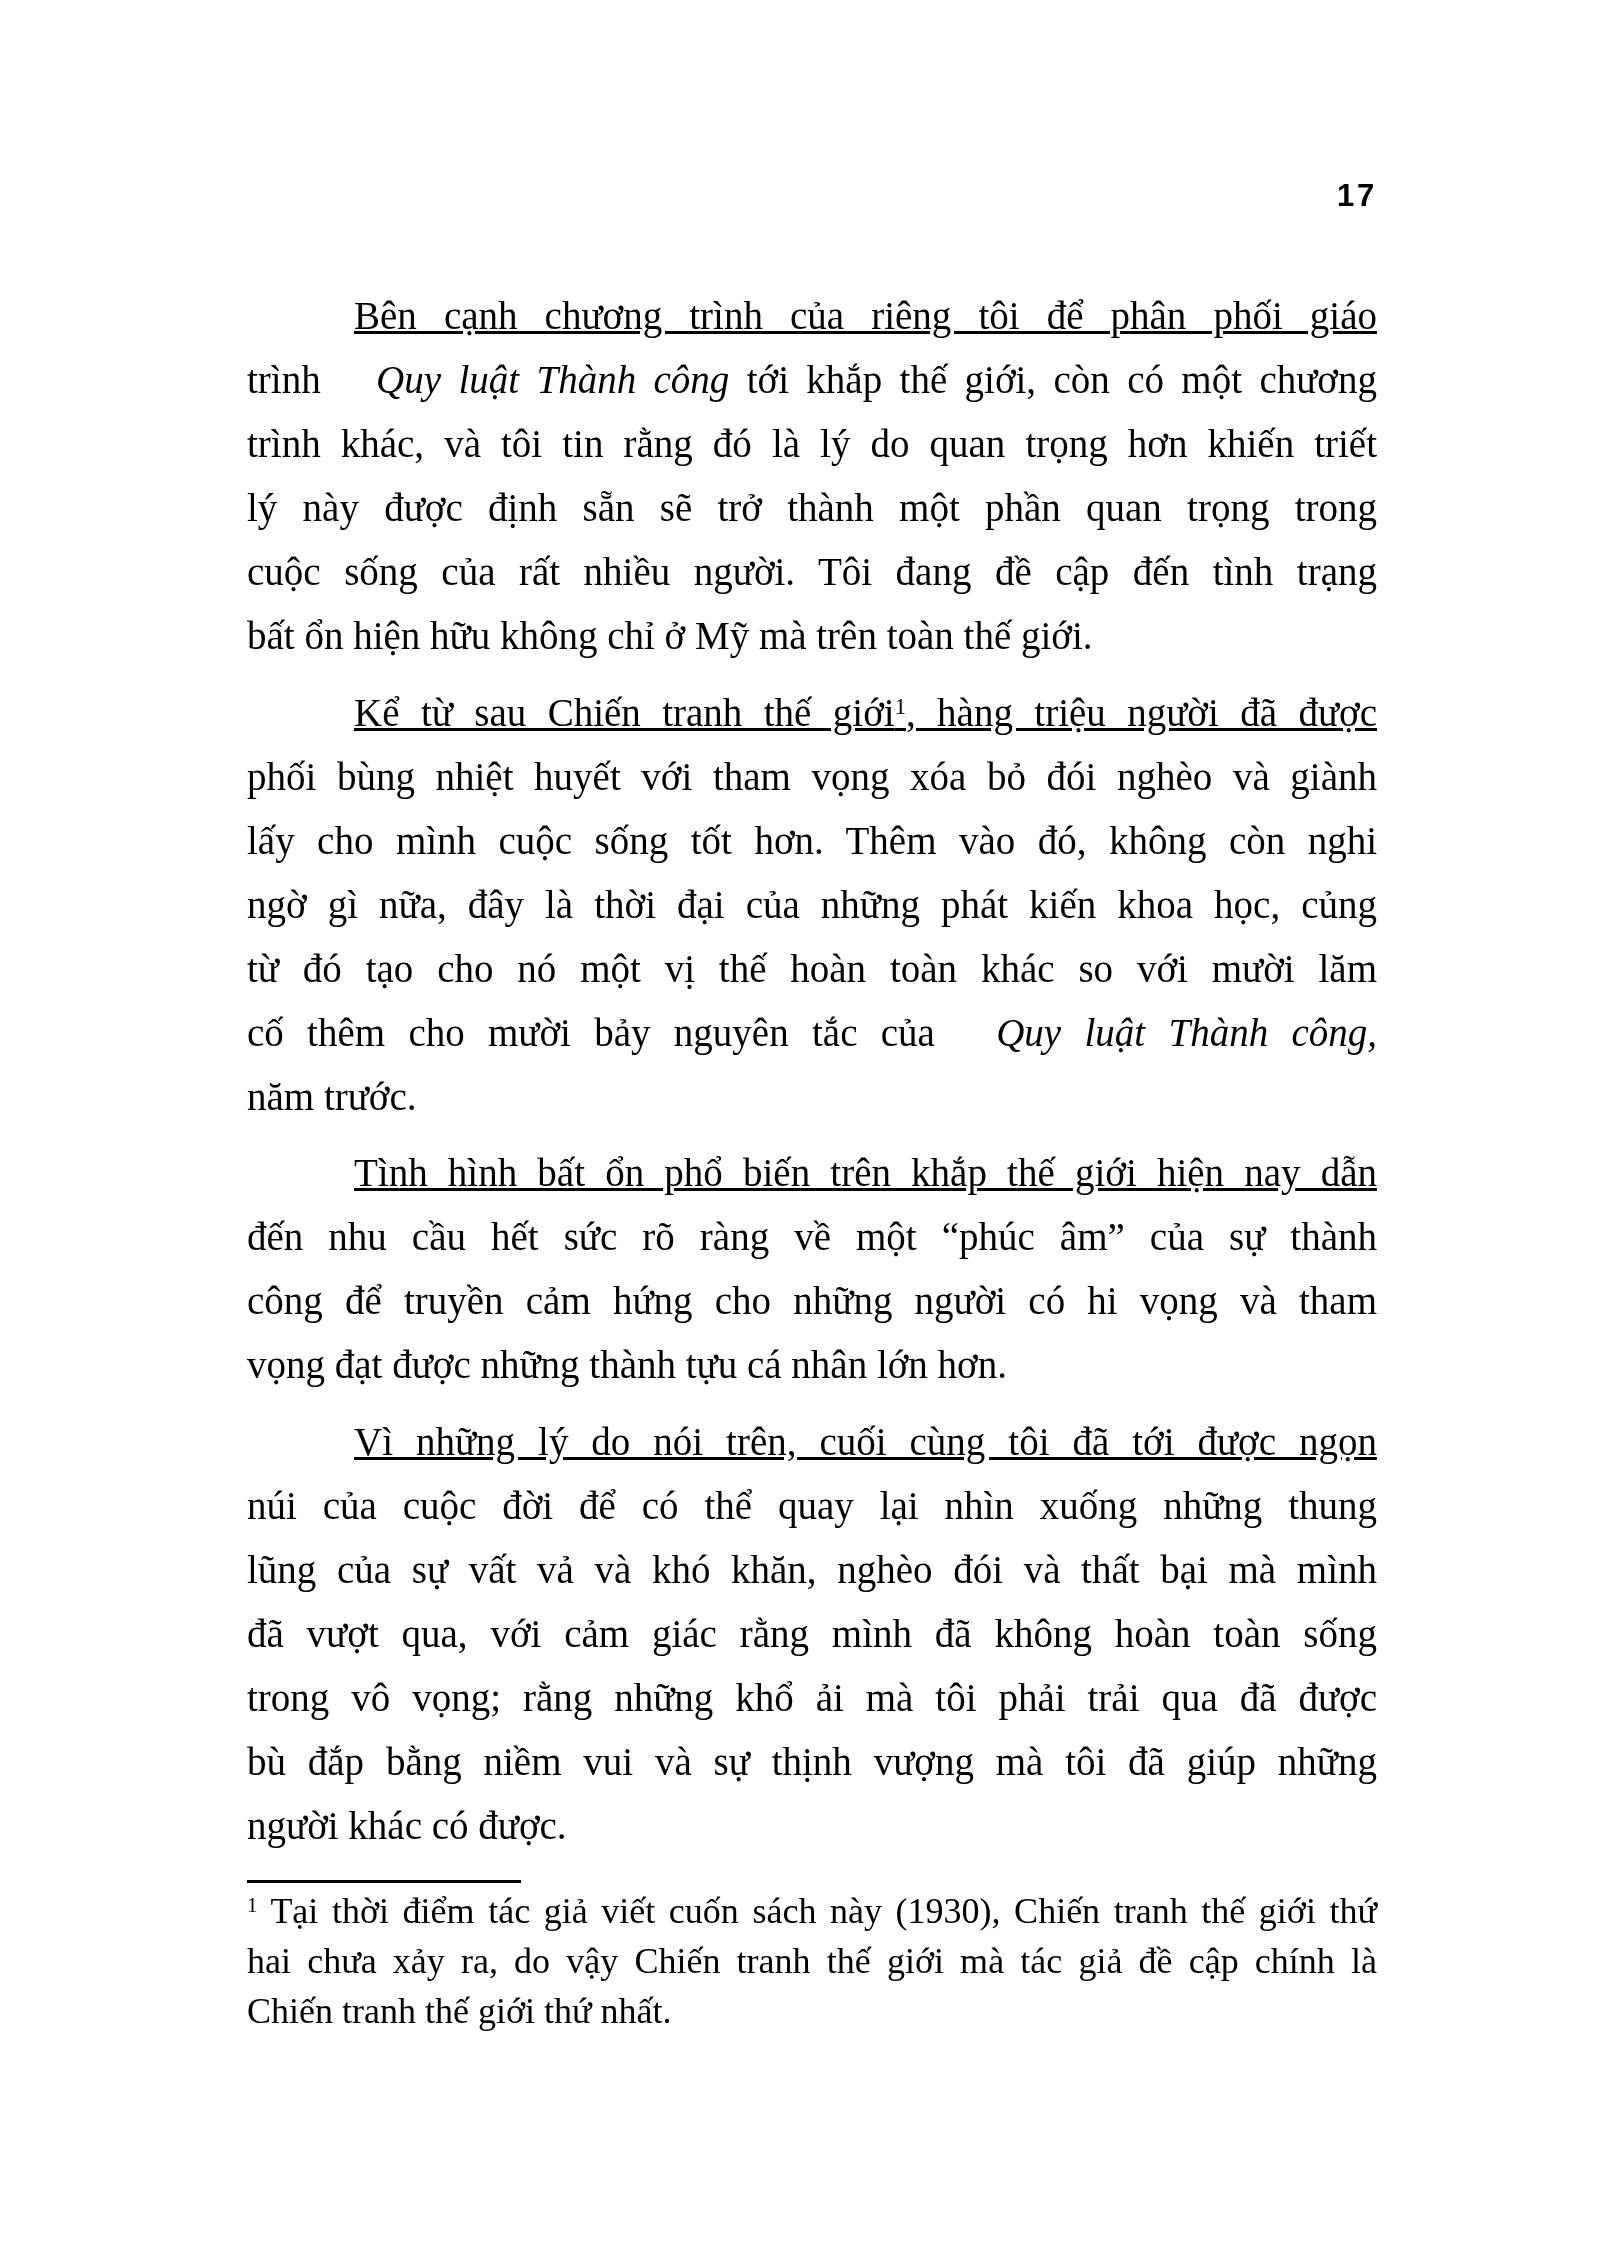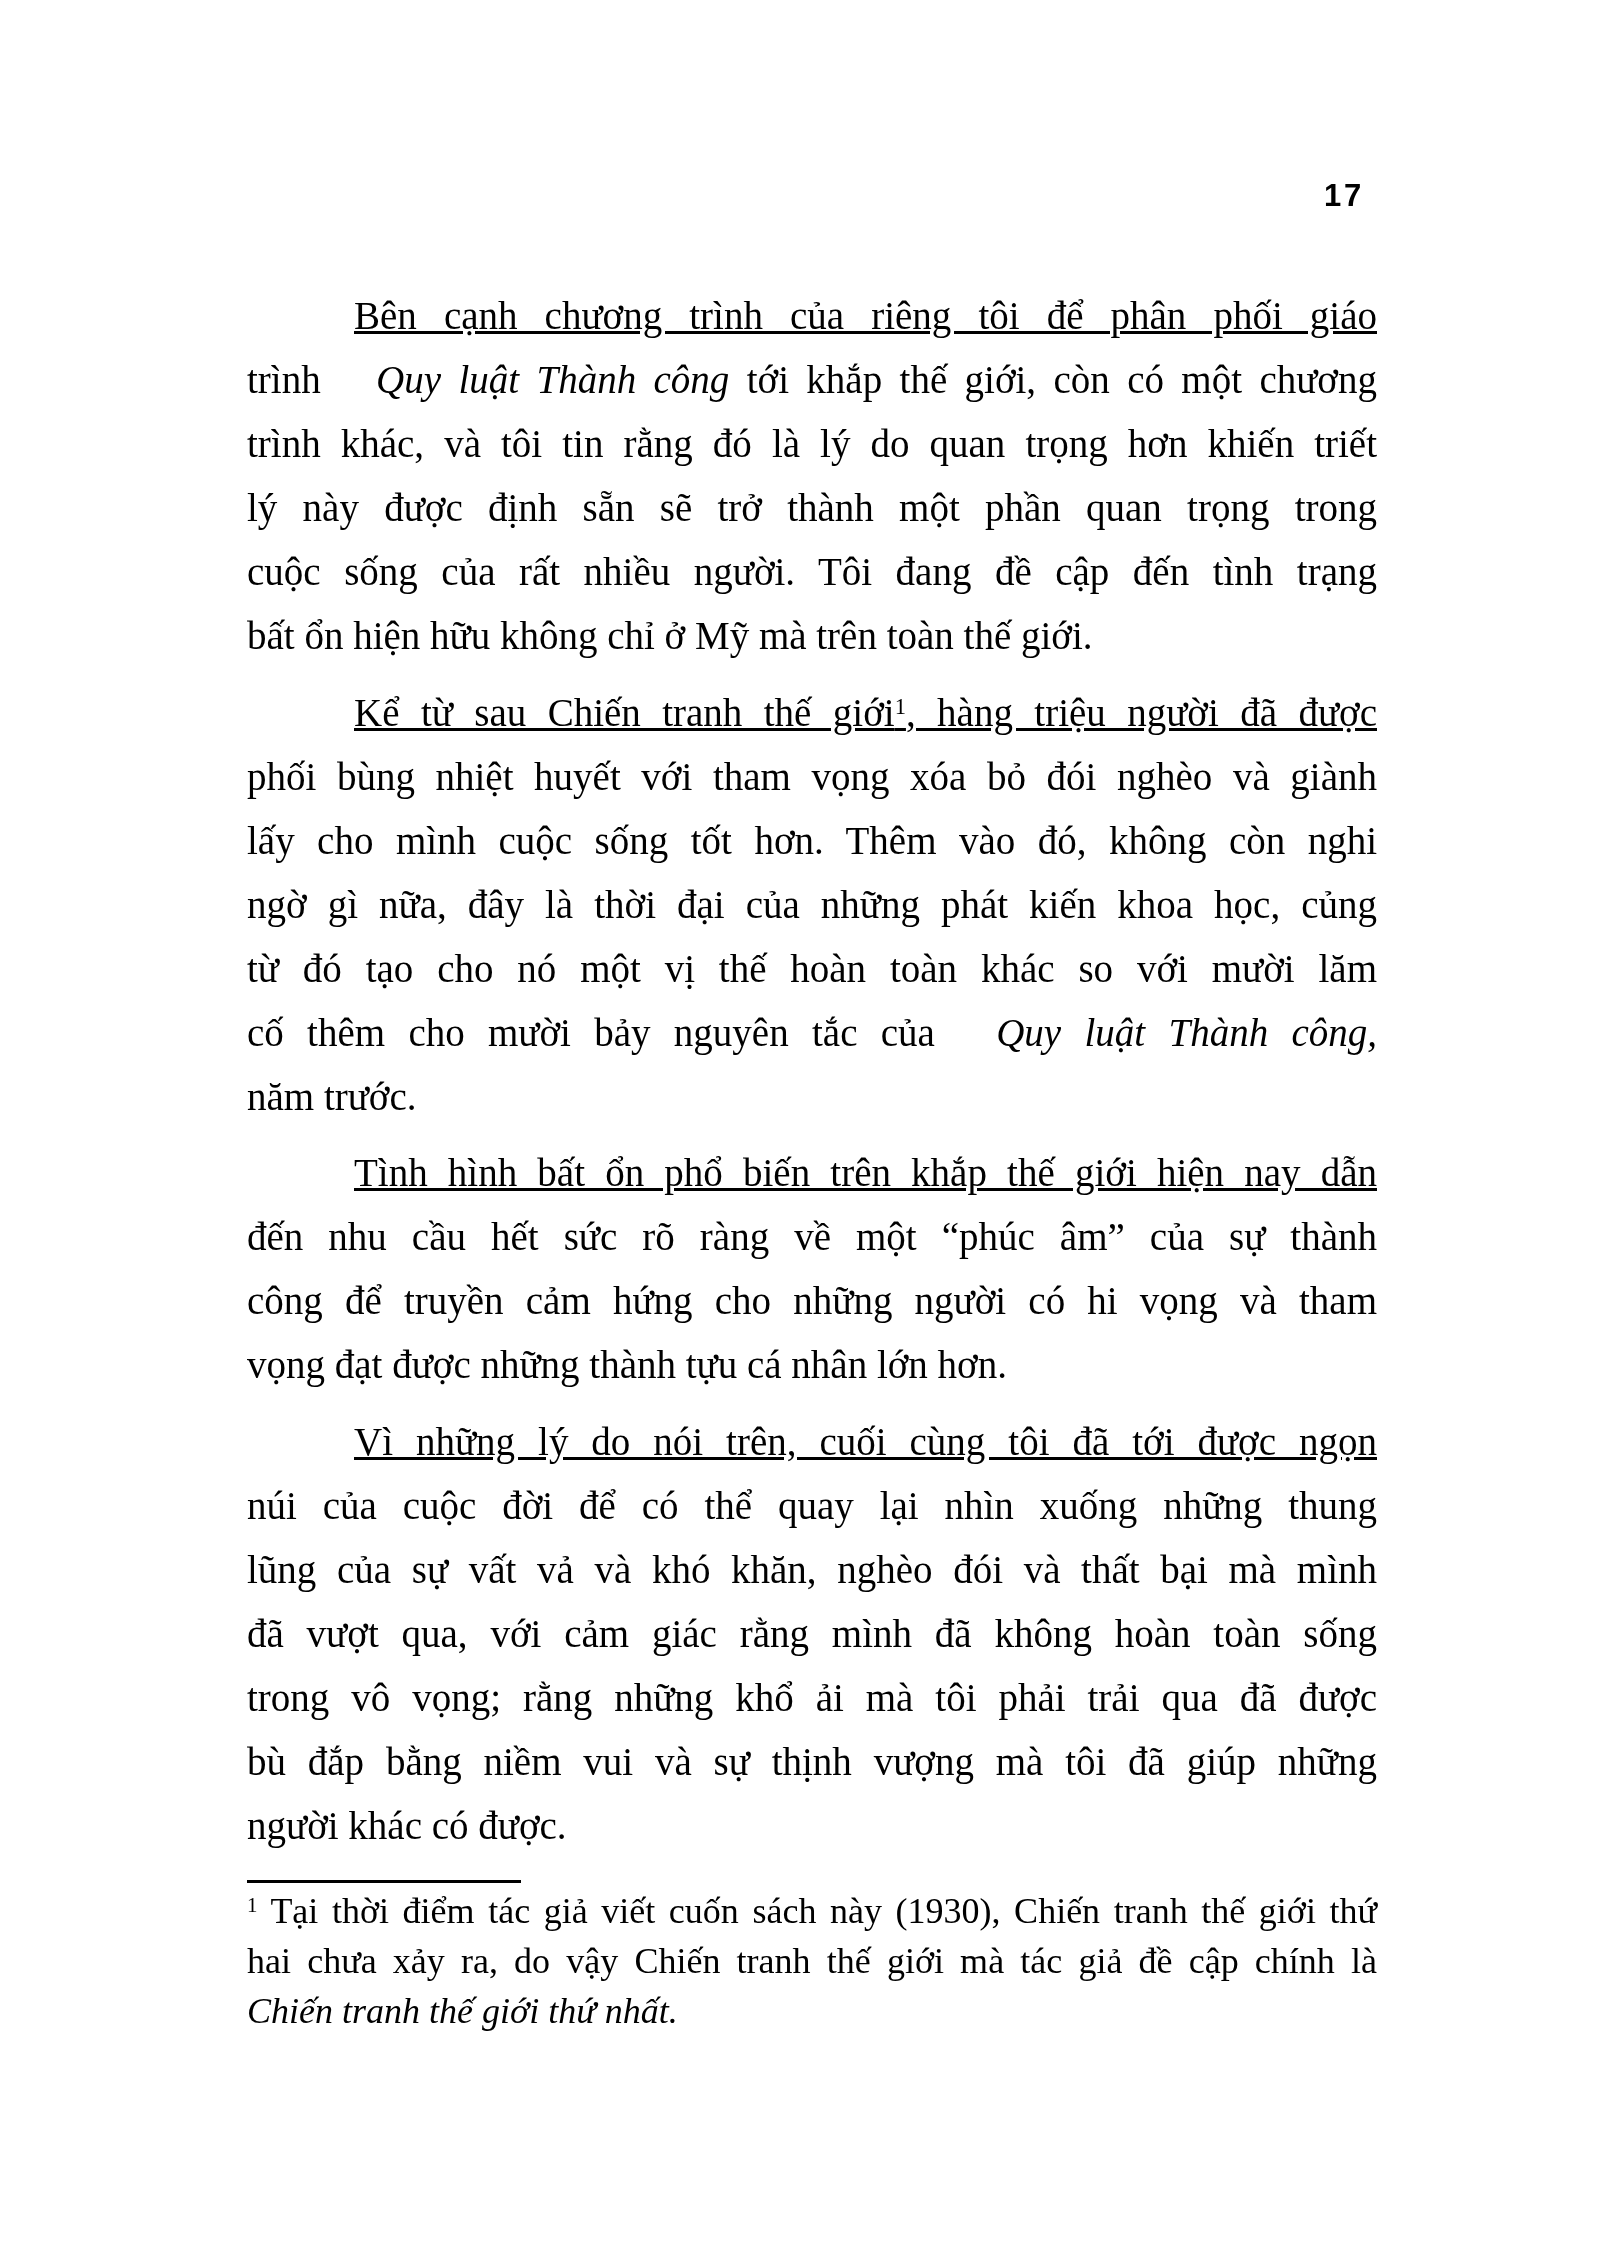--- a/index.html
+++ b/index.html
@@ -12,21 +12,21 @@
     width: 1622px;
     height: 2267px;
     background: #ffffff;
     color: #000000;
     font-family: "Liberation Serif", "DejaVu Serif", serif;
     overflow: hidden;
   }
   .page-number {
     position: absolute;
     top: 178px;
-    right: 258px;
+    right: 245px;
     font-family: "Liberation Sans", "DejaVu Sans", sans-serif;
     font-size: 31px;
     letter-spacing: 2.7px;
     font-weight: bold;
   }
   .body-text {
     position: absolute;
     left: 247px;
     top: 284px;
     width: 1130px;
@@ -66,21 +66,21 @@
   }
   .fn-line {
     height: 50px;
     line-height: 50px;
     font-size: 36px;
     text-align: justify;
     text-align-last: justify;
     text-justify: inter-word;
     box-sizing: border-box;
   }
-  .fn-line.last { text-align-last: left; font-style: italic; }
+  .fn-line.last { text-align-last: left; }
 </style>
 </head>
 <body>
 
 <div class="page">
 
   <div class="page-number">17</div>
 
   <div class="body-text">
       <div class="para">

